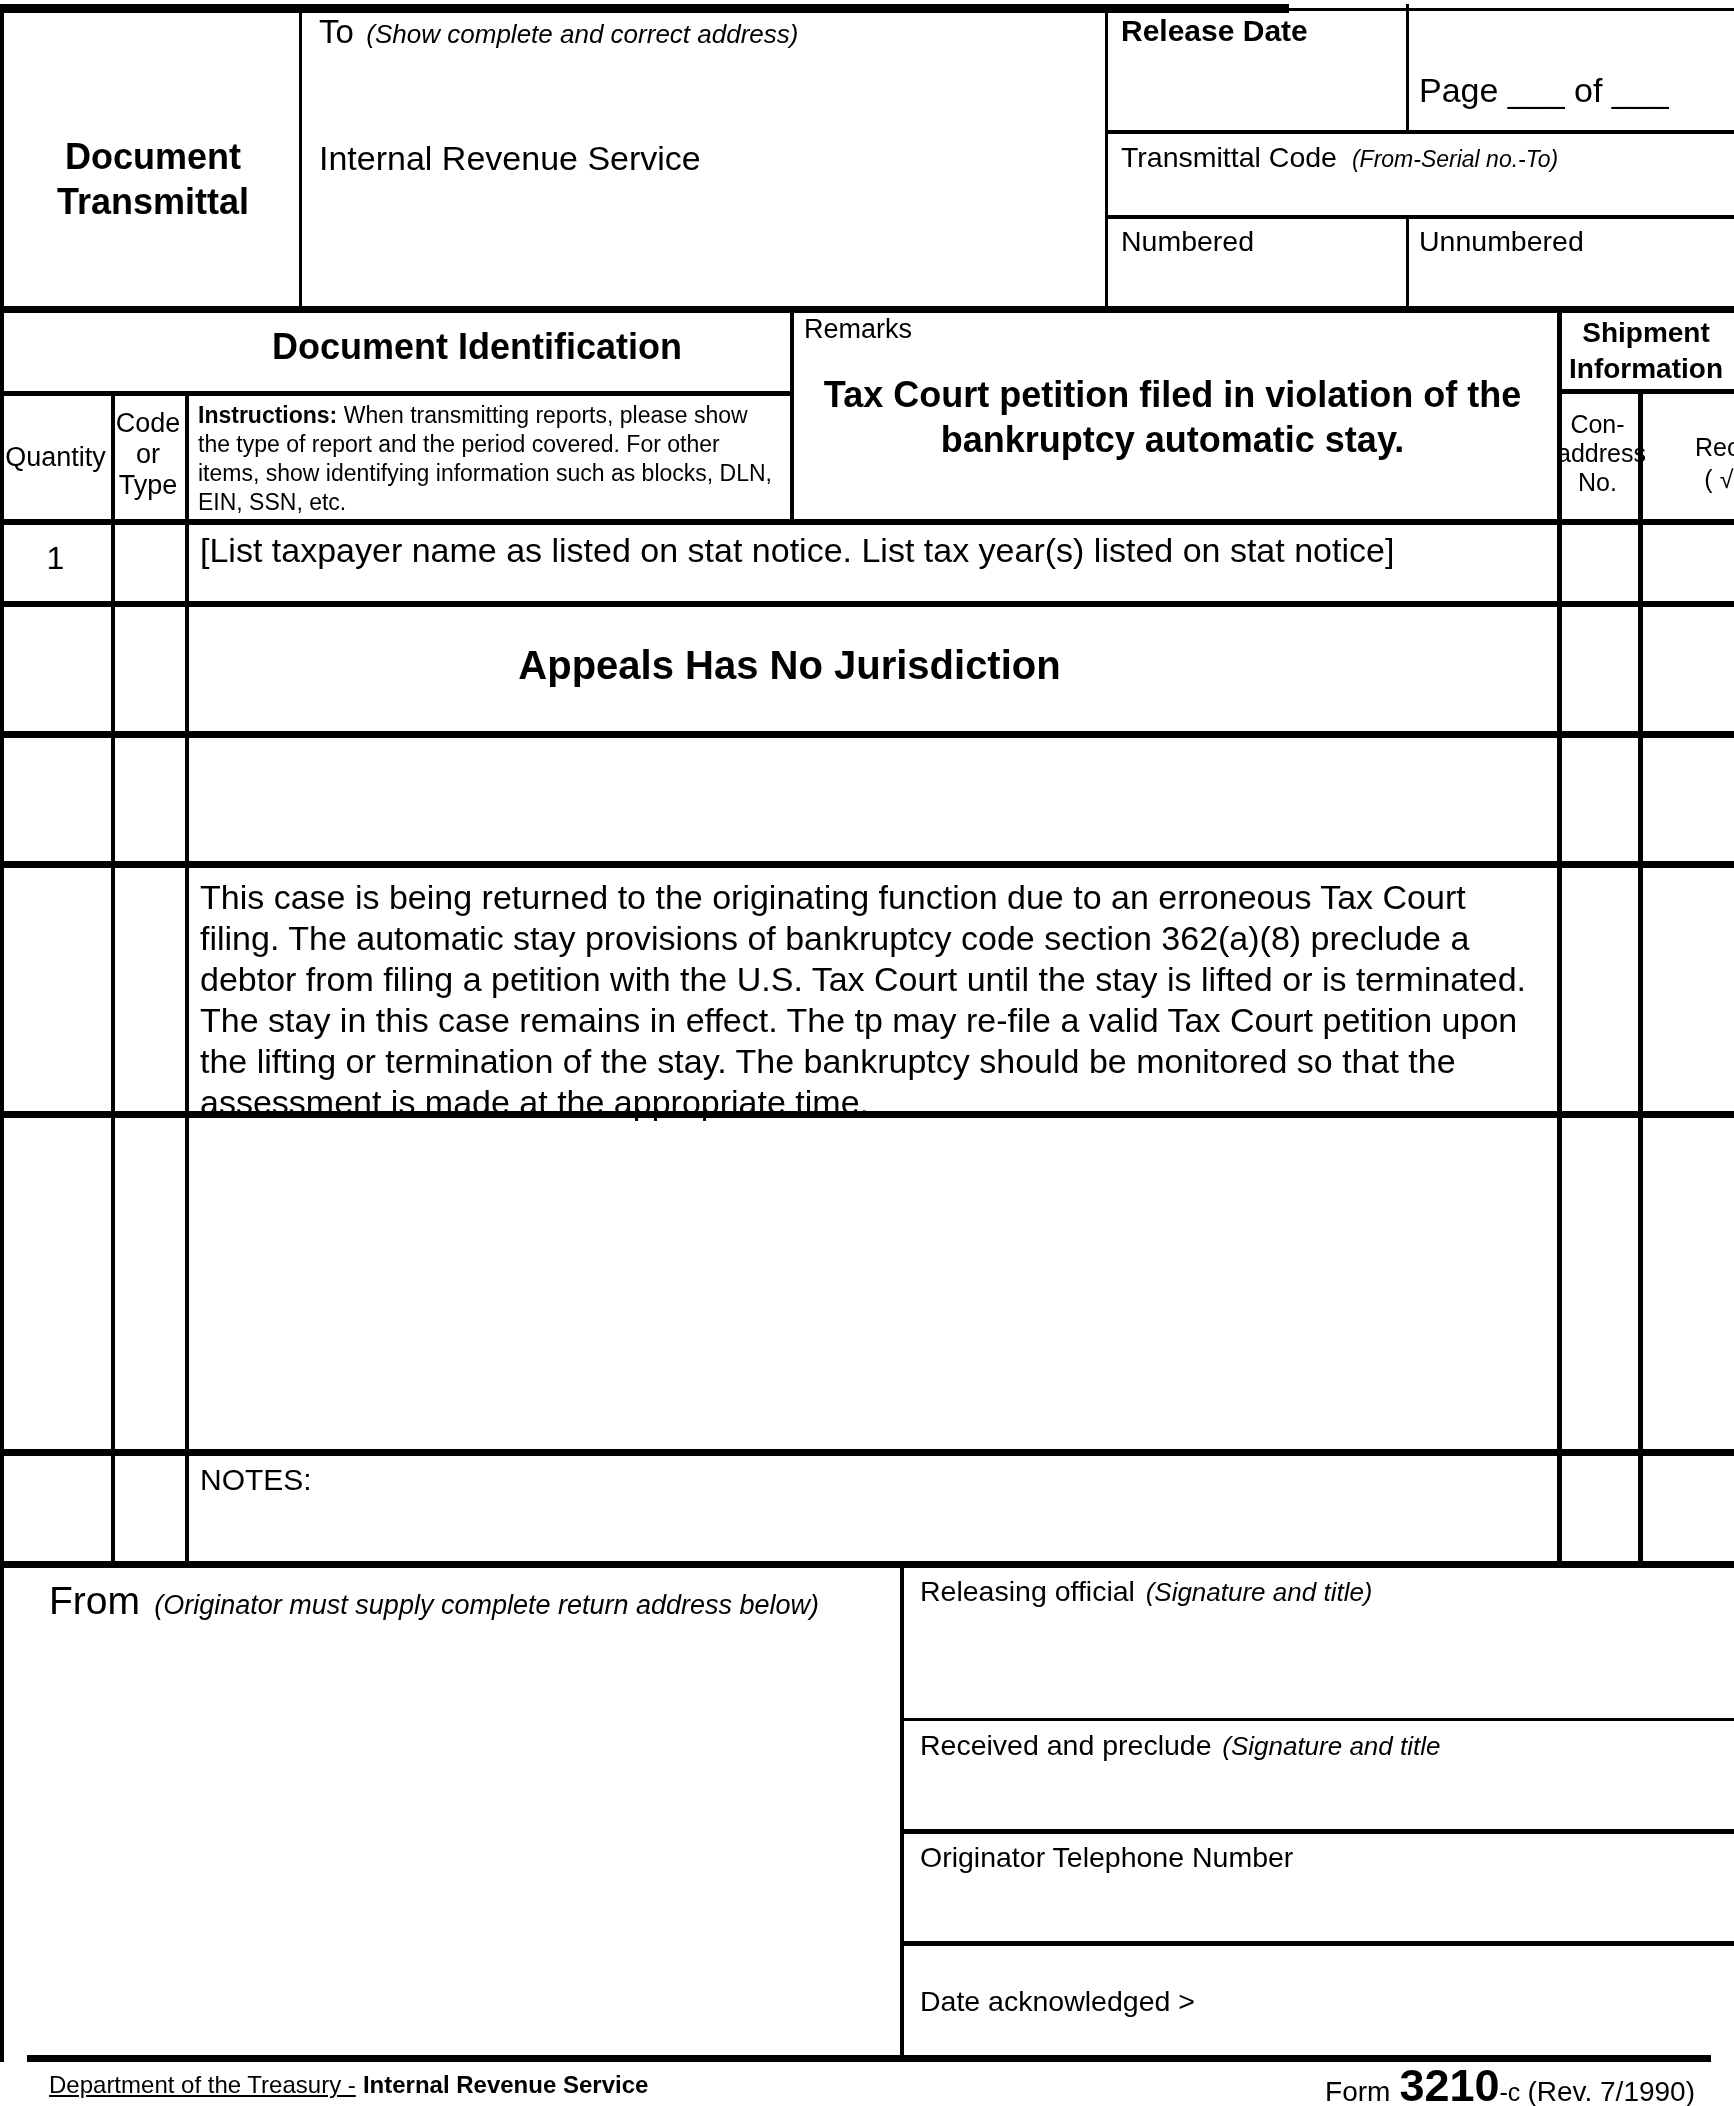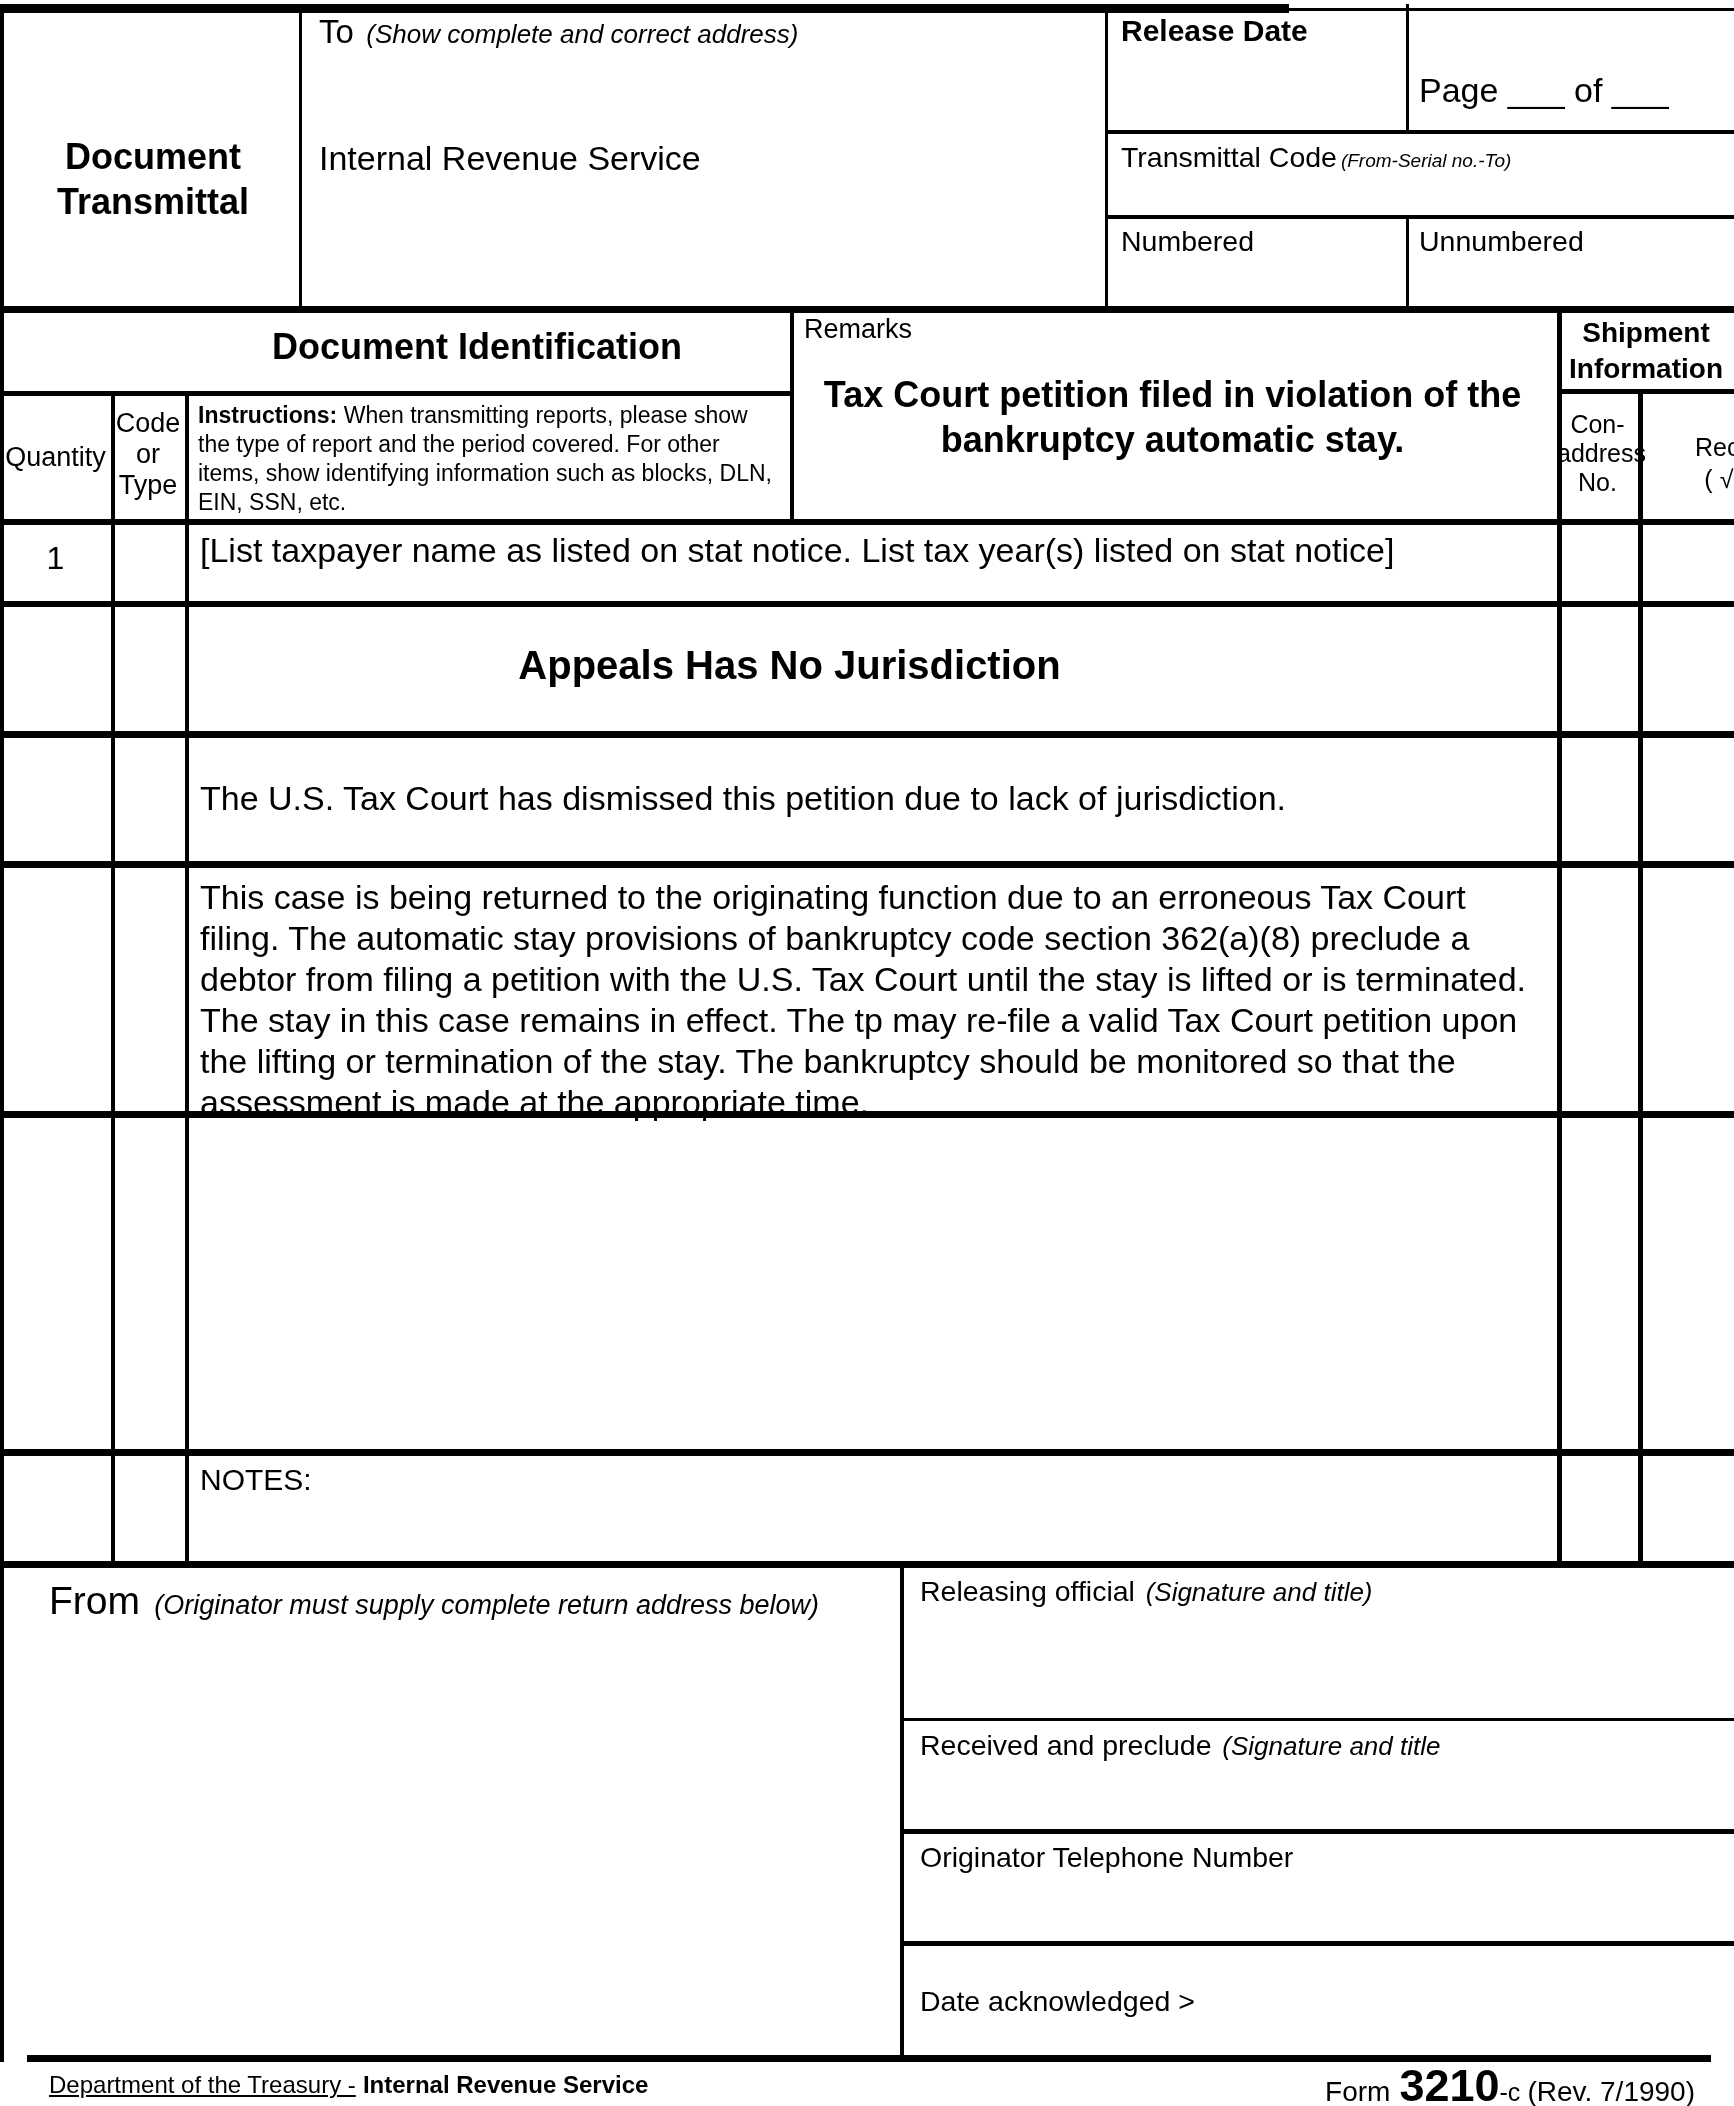--- a/index.html
+++ b/index.html
@@ -60,21 +60,21 @@
     <span style="font-size:33px;">To</span>
     <span class="i" style="font-size:26px;margin-left:12.5px;">(Show complete and correct address)</span>
   </div>
   <div class="lbl" style="left:319px;top:139px;font-size:34px;">Internal Revenue Service</div>
 
   <div class="lbl b" style="left:1121px;top:14.3px;font-size:30px;">Release Date</div>
   <div class="lbl" style="left:1419px;top:71px;font-size:34px;">Page ___ of ___</div>
 
   <div class="lbl baseline" style="left:1121px;top:141px;">
     <span style="font-size:28.5px;">Transmittal Code</span>
-    <span class="i" style="font-size:19px;margin-left:4px;">(From-Serial no.-To)</span>
+    <span class="i" style="font-size:23px;margin-left:15px;">(From-Serial no.-To)</span>
   </div>
 
   <div class="lbl" style="left:1121px;top:225px;font-size:28.5px;">Numbered</div>
   <div class="lbl" style="left:1419px;top:225px;font-size:28.5px;">Unnumbered</div>
 
   <div class="lbl wrap ctr b" style="left:0;top:326px;width:954px;font-size:36px;">Document Identification</div>
 
   <div class="lbl wrap ctr" style="left:0;top:442px;width:111px;font-size:27px;">Quantity</div>
   <div class="lbl wrap ctr" style="left:111px;top:408px;width:74px;font-size:27px;line-height:31px;">Code or Type</div>
 
@@ -91,21 +91,20 @@
 address
 No.</div>
   <div class="lbl pre ctr" style="left:1638px;top:431px;width:97px;font-size:25px;line-height:32px;padding-left:40px;">Rec'd
 ( √ )</div>
 
   <div class="lbl ctr" style="left:0;top:540px;width:111px;font-size:32px;">1</div>
   <div class="lbl" style="left:200px;top:531px;font-size:34px;">[List taxpayer name as listed on stat notice. List tax year(s) listed on stat notice]</div>
 
   <div class="lbl wrap ctr b" style="left:0;top:643px;width:1557px;font-size:40px;padding-left:11px;">Appeals Has No Jurisdiction</div>
 
-  <div class="lbl" style="left:200px;top:779px;font-size:34px;">The U.S. Tax Court has dismissed this petition due to lack of jurisdiction.</div>
 
   <div class="lbl wrap" style="left:200px;top:877px;width:1332px;font-size:34px;line-height:41px;">This case is being returned to the originating function due to an erroneous Tax Court filing. The automatic stay provisions of bankruptcy code section 362(a)(8) preclude a debtor from filing a petition with the U.S. Tax Court until the stay is lifted or is terminated. The stay in this case remains in effect. The tp may re-file a valid Tax Court petition upon the lifting or termination of the stay. The bankruptcy should be monitored so that the assessment is made at the appropriate time.</div>
 
   <div class="lbl" style="left:200px;top:1463px;font-size:30px;">NOTES:</div>
 
   <div class="lbl baseline" style="left:49px;top:1579px;">
     <span style="font-size:39px;">From</span>
     <span class="i" style="font-size:27px;margin-left:14.3px;">(Originator must supply complete return address below)</span>
   </div>
 

